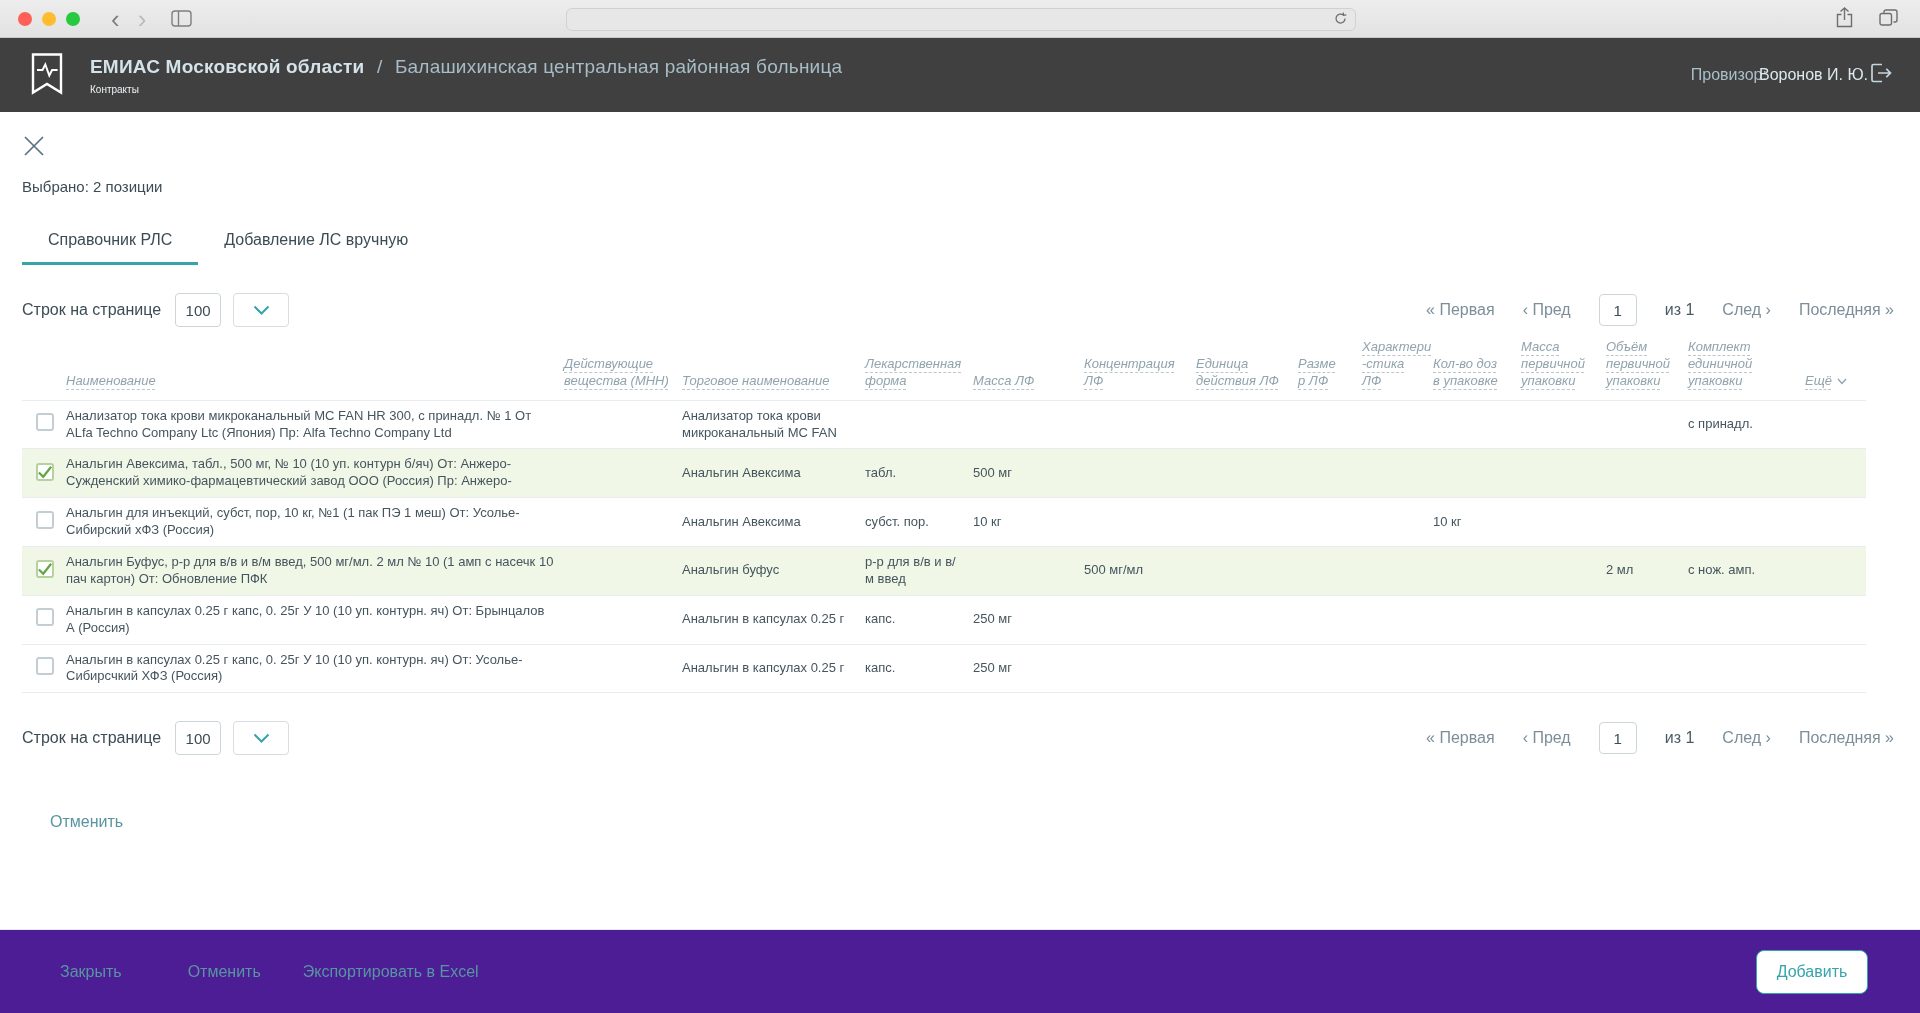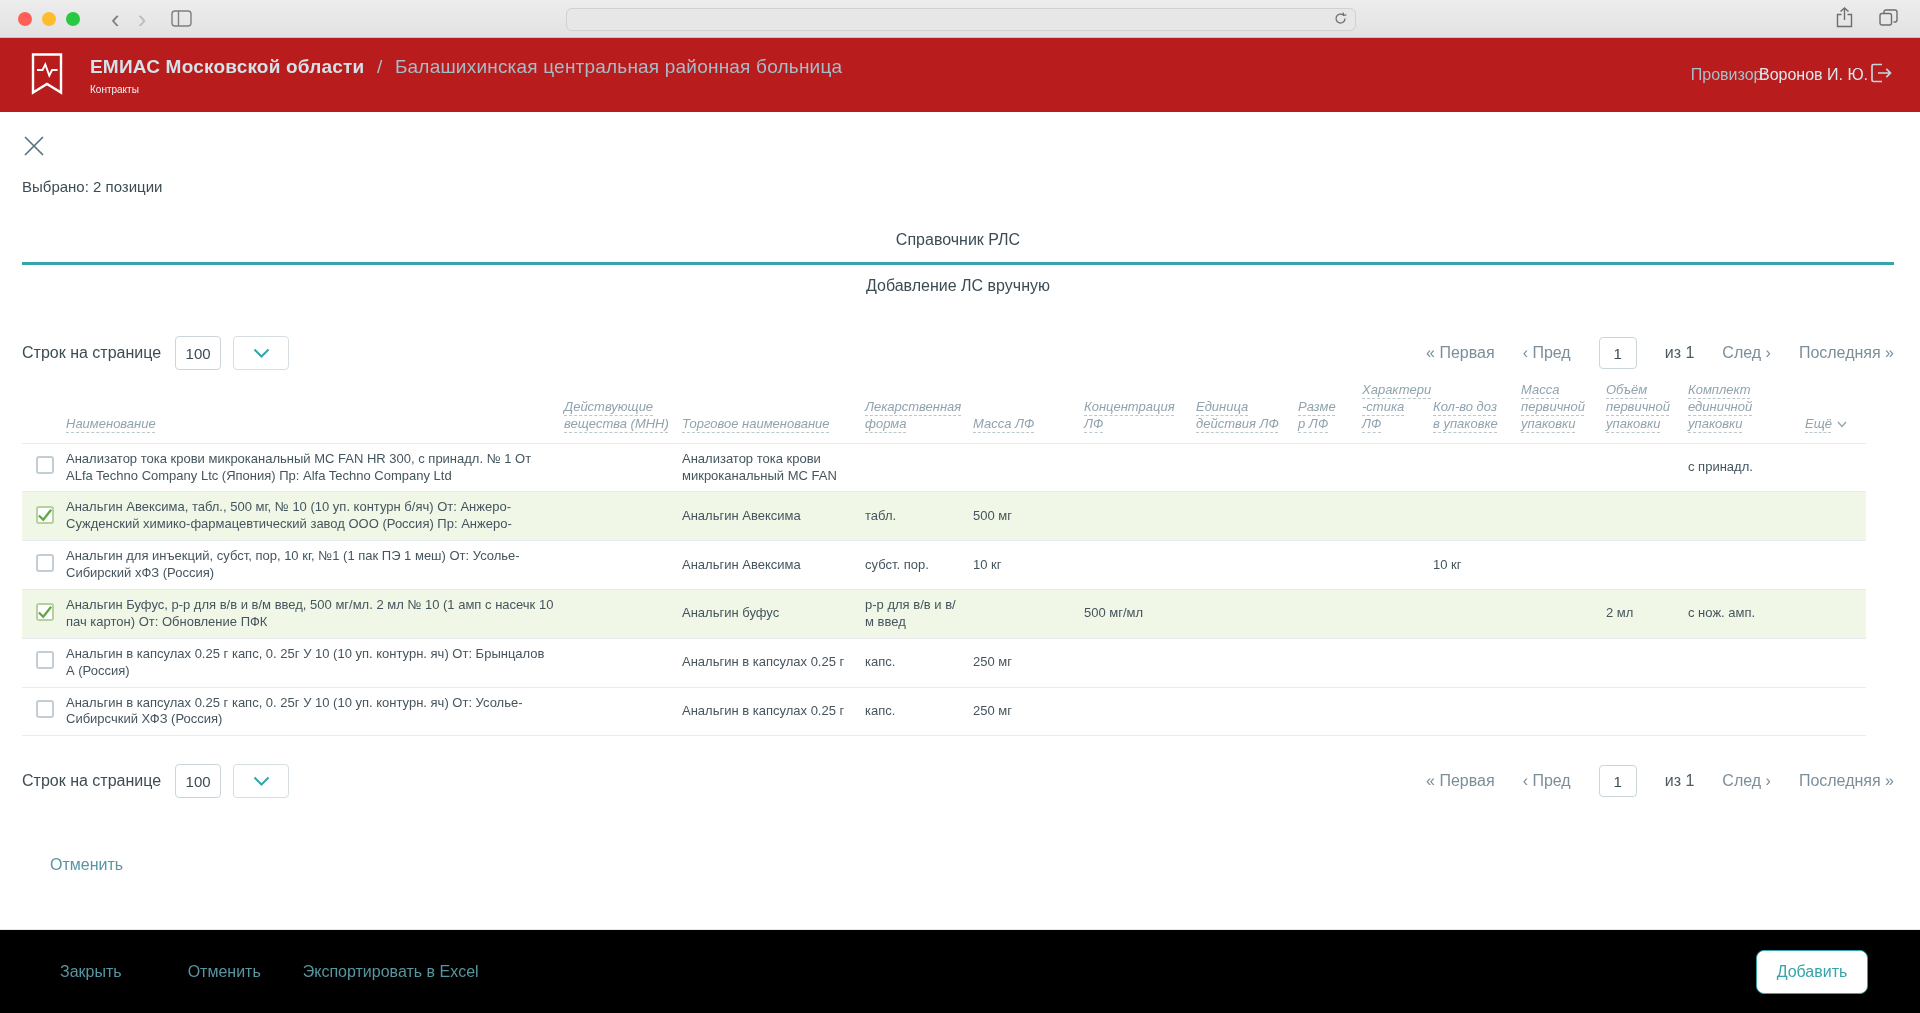--- a/index.html
+++ b/index.html
@@ -21,39 +21,39 @@
   .nav.fwd { color:#bcbcbc; }
   .sidebar-btn { margin-left:16px; display:flex; align-items:center; }
   .urlbar {
     position:absolute; left:566px; top:8px; width:790px; height:23px;
     background:#e7e7e7; border:1px solid #d1d1d1; border-radius:6px;
     display:flex; align-items:center; justify-content:flex-end; padding-right:8px;
   }
   .chrome-right { position:absolute; right:22px; top:0; height:38px; display:flex; gap:26px; align-items:center; }
   
   .app-header {
-    height:74px; background:#b91c1c; display:flex; align-items:center; padding:0 26px;
+    height:74px; background:#404040; display:flex; align-items:center; padding:0 26px;
   }
   .logo { margin-right:22px; display:flex; }
   .titles { flex:1; }
   .title-line { font-size:19px; letter-spacing:.2px; }
   .app-name { color:#d4e2e9; font-weight:700; }
   .title-divider { color:#a7bcc7; margin:0 7px; font-weight:300; }
   .org-name { color:#a7bcc7; }
   .section-name { font-size:10px; color:#eef4f7; margin-top:6px; }
   .user-area { display:flex; align-items:center; }
   .user-label { color:#a9bfca; font-size:16px; }
   .user-name { color:#dde8ed; font-size:16px; margin-left:-8px; }
   
   .content { padding:18px 26px 0 22px; }
   .modal-header { display:flex; justify-content:space-between; align-items:flex-start; }
   .page-title { font-size:26px; font-weight:700; color:#34454e; letter-spacing:.2px; }
   .close-btn { margin-top:4px; cursor:pointer; display:flex; }
   .selected-info { margin-top:20px; font-size:15px; color:#3c4c55; }
-  .tabs { display:flex; margin-top:24px;flex-direction:column; }
+  .tabs { display:flex; margin-top:24px; }
   .tab { padding:12px 26px 13px; font-size:16px; color:#3c4c55; text-align:center; }
   .tab.active { border-bottom:3px solid #35a4ab; }
   
   .toolbar { display:flex; align-items:center; margin-top:28px; }
   .toolbar.bottom { margin-top:28px; }
   .rows-label { font-size:16px; color:#3c4c55; margin-right:14px; }
   .rows-input {
     width:46px; height:34px; border:1px solid #ccd6da; border-radius:4px;
     text-align:center; font-size:15px; color:#3c4c55; font-family:inherit; background:#fff;
   }
@@ -93,21 +93,21 @@
   .checkbox svg { display:none; overflow:visible; }
   .checkbox.checked { border-color:#b5d19c; }
   .checkbox.checked svg { display:block; }
   .more-chevron { margin-left:5px; display:inline-block; }
   
   .cancel-standalone {
     display:inline-block; margin:58px 0 0 28px; font-size:16px; color:#5795a1; cursor:pointer;
   }
   .footer {
     position:absolute; left:0; right:0; bottom:0; height:84px;
-    border-top:1px solid #e7e7e7; background:#000000;
+    border-top:1px solid #e7e7e7; background:#4c1d95;
     display:flex; align-items:center; padding:0 52px 0 60px;
   }
   .footer-link { font-size:16px; color:#5795a1; cursor:pointer; }
   .footer-link.l1 { margin-right:66px; }
   .footer-link.l2 { margin-right:42px; }
   .add-btn {
     margin-left:auto; width:112px; height:44px; border:1px solid #35a4ab; border-radius:8px;
     background:#fff; color:#35a4ab; font-size:16px; font-family:inherit; cursor:pointer;
   }
 </style>

